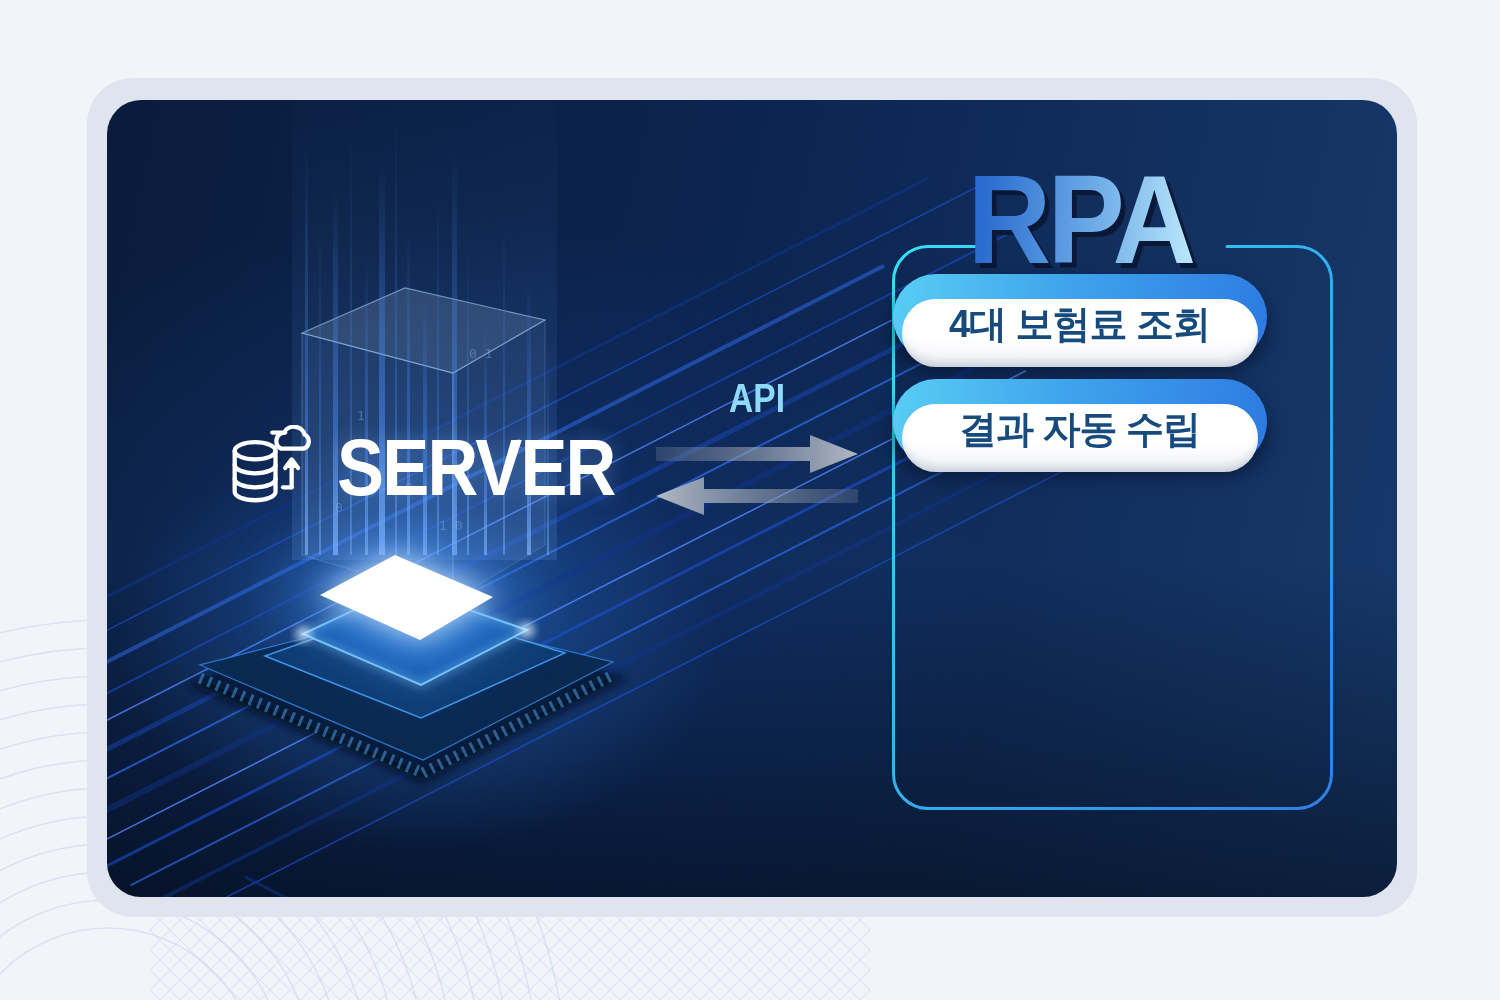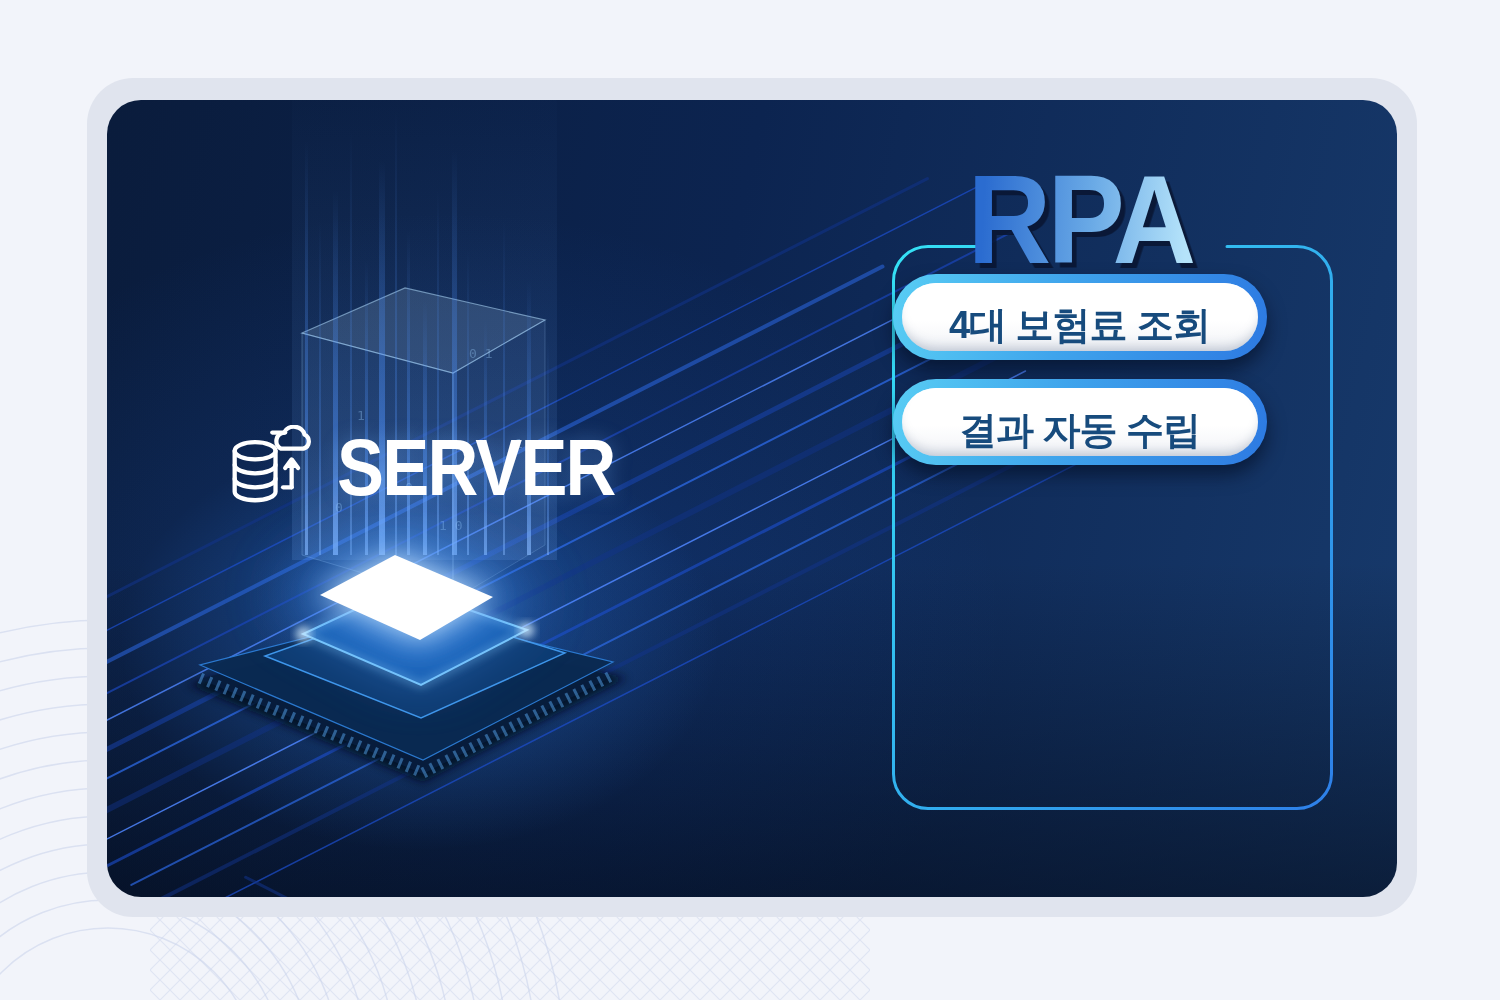--- a/index.html
+++ b/index.html
@@ -56,21 +56,21 @@
   .pill{
     width:374px;height:86px;border-radius:44px;box-sizing:border-box;padding:9px;
     background:linear-gradient(100deg,var(--pill-border-start,#58cdf4) 0%,#3fa4ec 45%,var(--pill-border-end,#2d7ae2) 100%);
     box-shadow:0 10px 18px rgba(2,10,28,.55);
     flex:0 0 auto;
   }
   .pill-inner{
     width:100%;height:100%;border-radius:36px;
     background:linear-gradient(#ffffff 55%,#f1f3f7);
     box-shadow:inset 0 -9px 12px -6px rgba(120,135,160,.45), inset 0 2px 2px rgba(255,255,255,.9);
-    display:flex;align-items:flex-end;justify-content:center;
+    display:flex;align-items:flex-start;justify-content:center;margin-top:16px;
   }
   .pill-label{
     font-size:38px;font-weight:800;color:var(--pill-text,#174b7d);letter-spacing:-1px;
   }
 </style>
 </head>
 <body>
 
 <svg class="bg-decor" viewBox="0 0 1500 1000">
   <defs>
@@ -210,20 +210,37 @@
           <path d="M44 7 h12"></path>
           <path d="M62 58 h-8"></path>
           <path d="M62 58 v-22"></path>
           <path d="M56 40 l6 -8 l6 8" fill="#ffffff"></path>
           <path d="M52 22 a8 8 0 0 1 3 -15 a10 9 0 0 1 19 2 a7 7 0 0 1 -1 13 z"></path>
         </g>
       </svg>
       <div class="server-text">SERVER</div>
     </div>
 
+    <div class="api-group">
+      <div class="api-text">API</div>
+      <svg class="api-arrows" viewBox="0 0 214 104">
+        <defs>
+          <linearGradient id="agR" x1="0" y1="0" x2="1" y2="0">
+            <stop offset="0" stop-color="#8b93a0" stop-opacity=".25"></stop>
+            <stop offset="1" stop-color="#b9c0ca" stop-opacity=".95"></stop>
+          </linearGradient>
+          <linearGradient id="agL" x1="0" y1="0" x2="1" y2="0">
+            <stop offset="0" stop-color="#b9c0ca" stop-opacity=".95"></stop>
+            <stop offset="1" stop-color="#8b93a0" stop-opacity=".25"></stop>
+          </linearGradient>
+        </defs>
+        <polygon points="6,22 160,22 160,10 208,29 160,48 160,36 6,36" fill="url(#agR)"></polygon>
+        <polygon points="208,64 54,64 54,52 6,71 54,90 54,78 208,78" fill="url(#agL)"></polygon>
+      </svg>
+    </div>
 
     <div class="rpa-box">
       <svg class="rpa-outline" viewBox="0 0 441 565">
         <defs>
           <linearGradient id="outlineGrad" x1="0" y1="0" x2="1" y2="1">
             <stop offset="0" stop-color="#35e2f5"></stop>
             <stop offset="1" stop-color="#2e7fe8"></stop>
           </linearGradient>
         </defs>
         <path d="M335 1.5 H405 A34.5 34.5 0 0 1 439.5 36 V529 A34.5 34.5 0 0 1 405 563.5 H36 A34.5 34.5 0 0 1 1.5 529 V36 A34.5 34.5 0 0 1 36 1.5 H98" fill="none" stroke="url(#outlineGrad)" stroke-width="3" stroke-linecap="round"></path>

